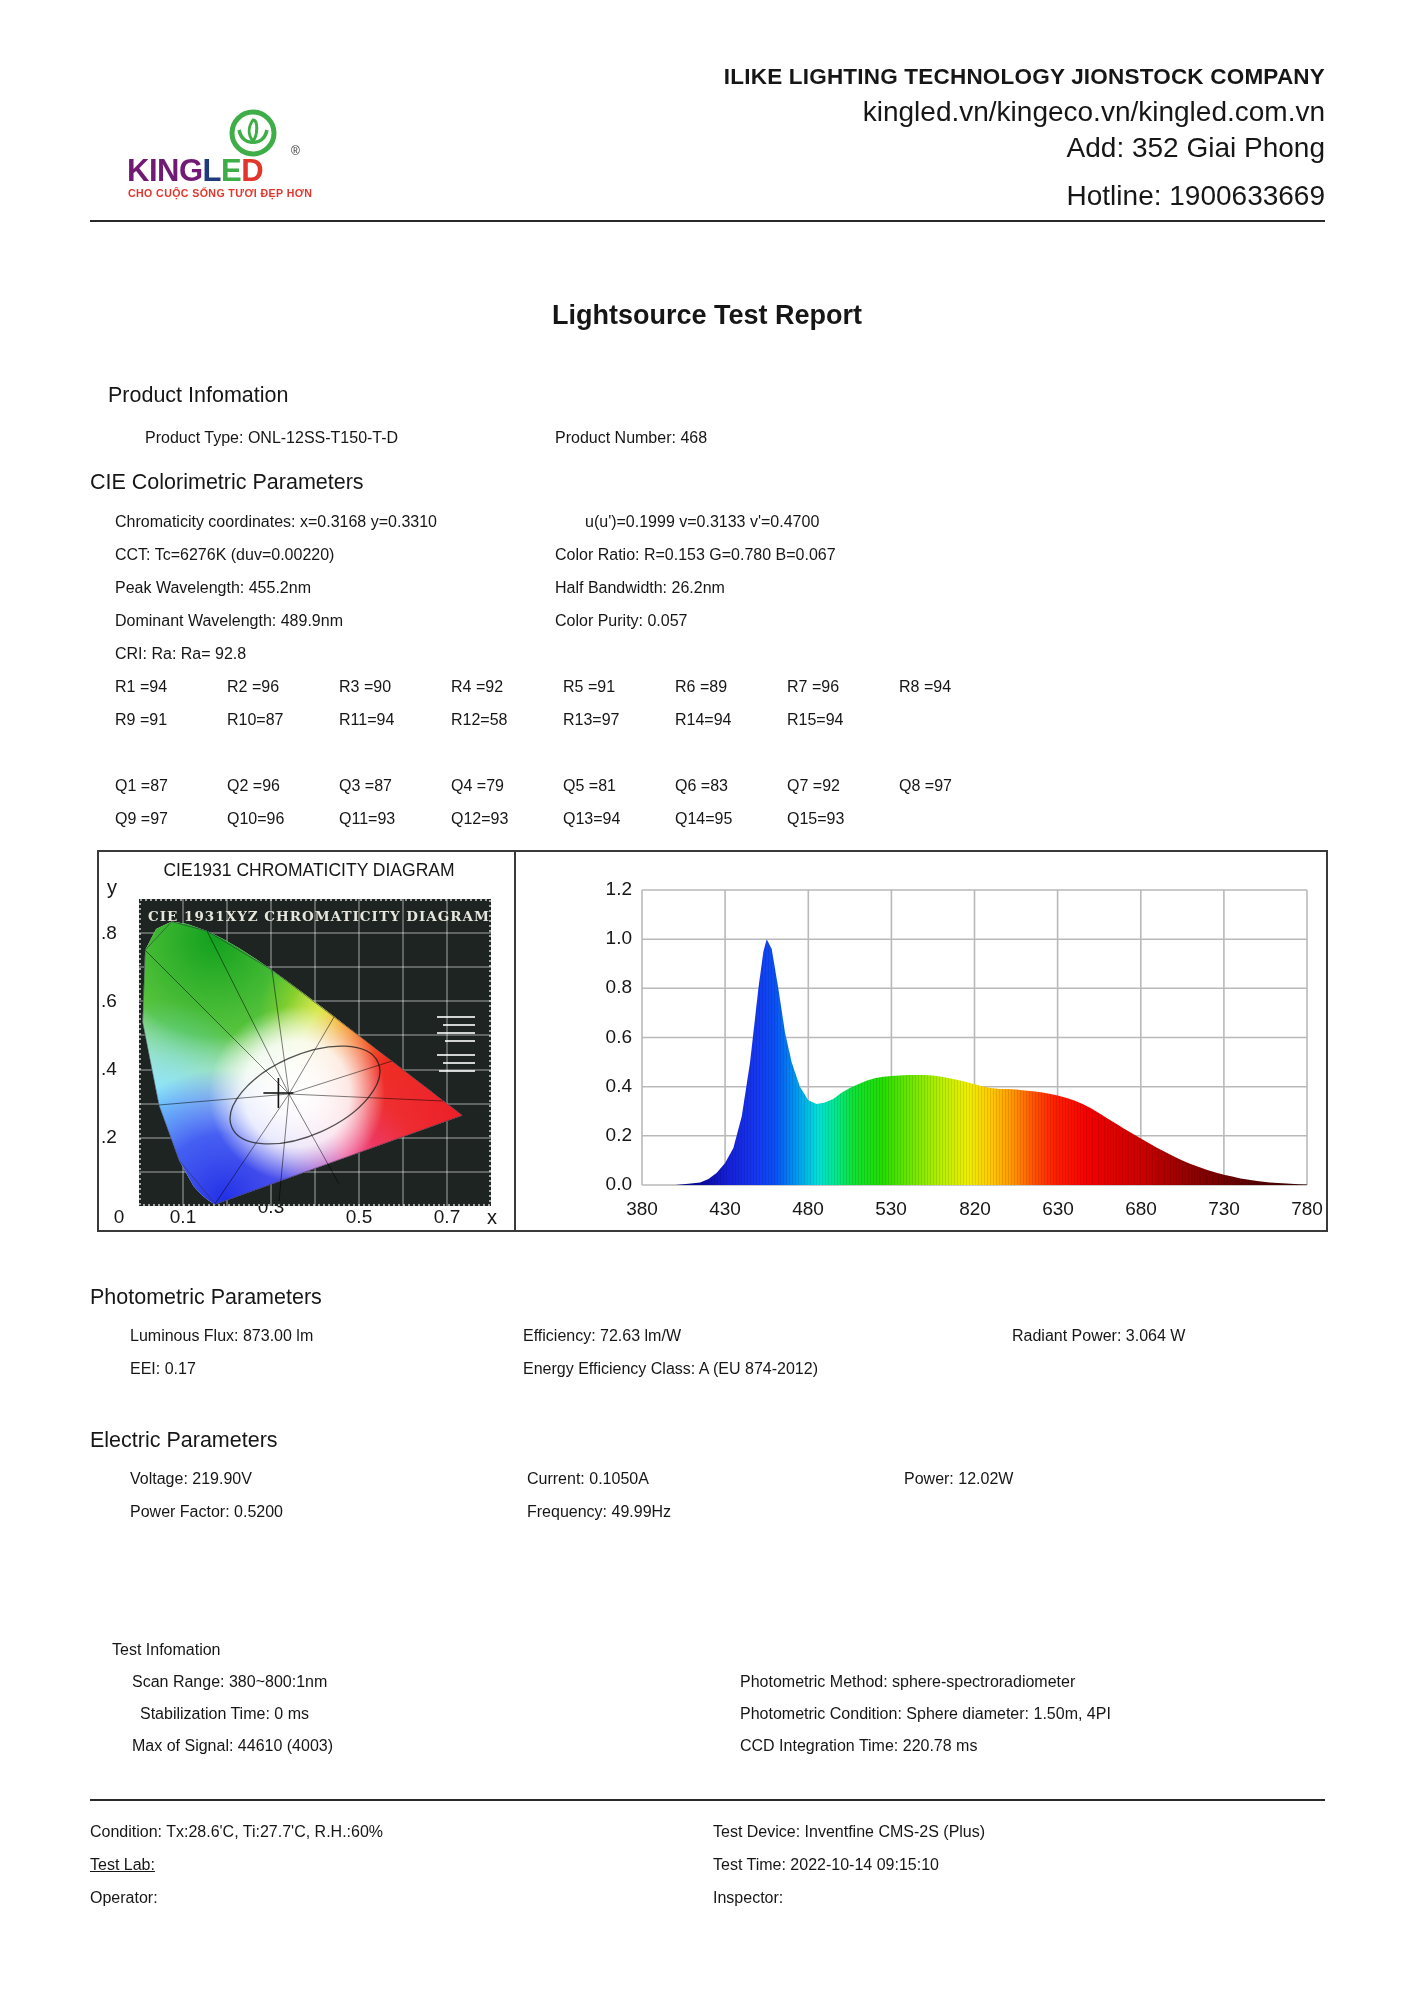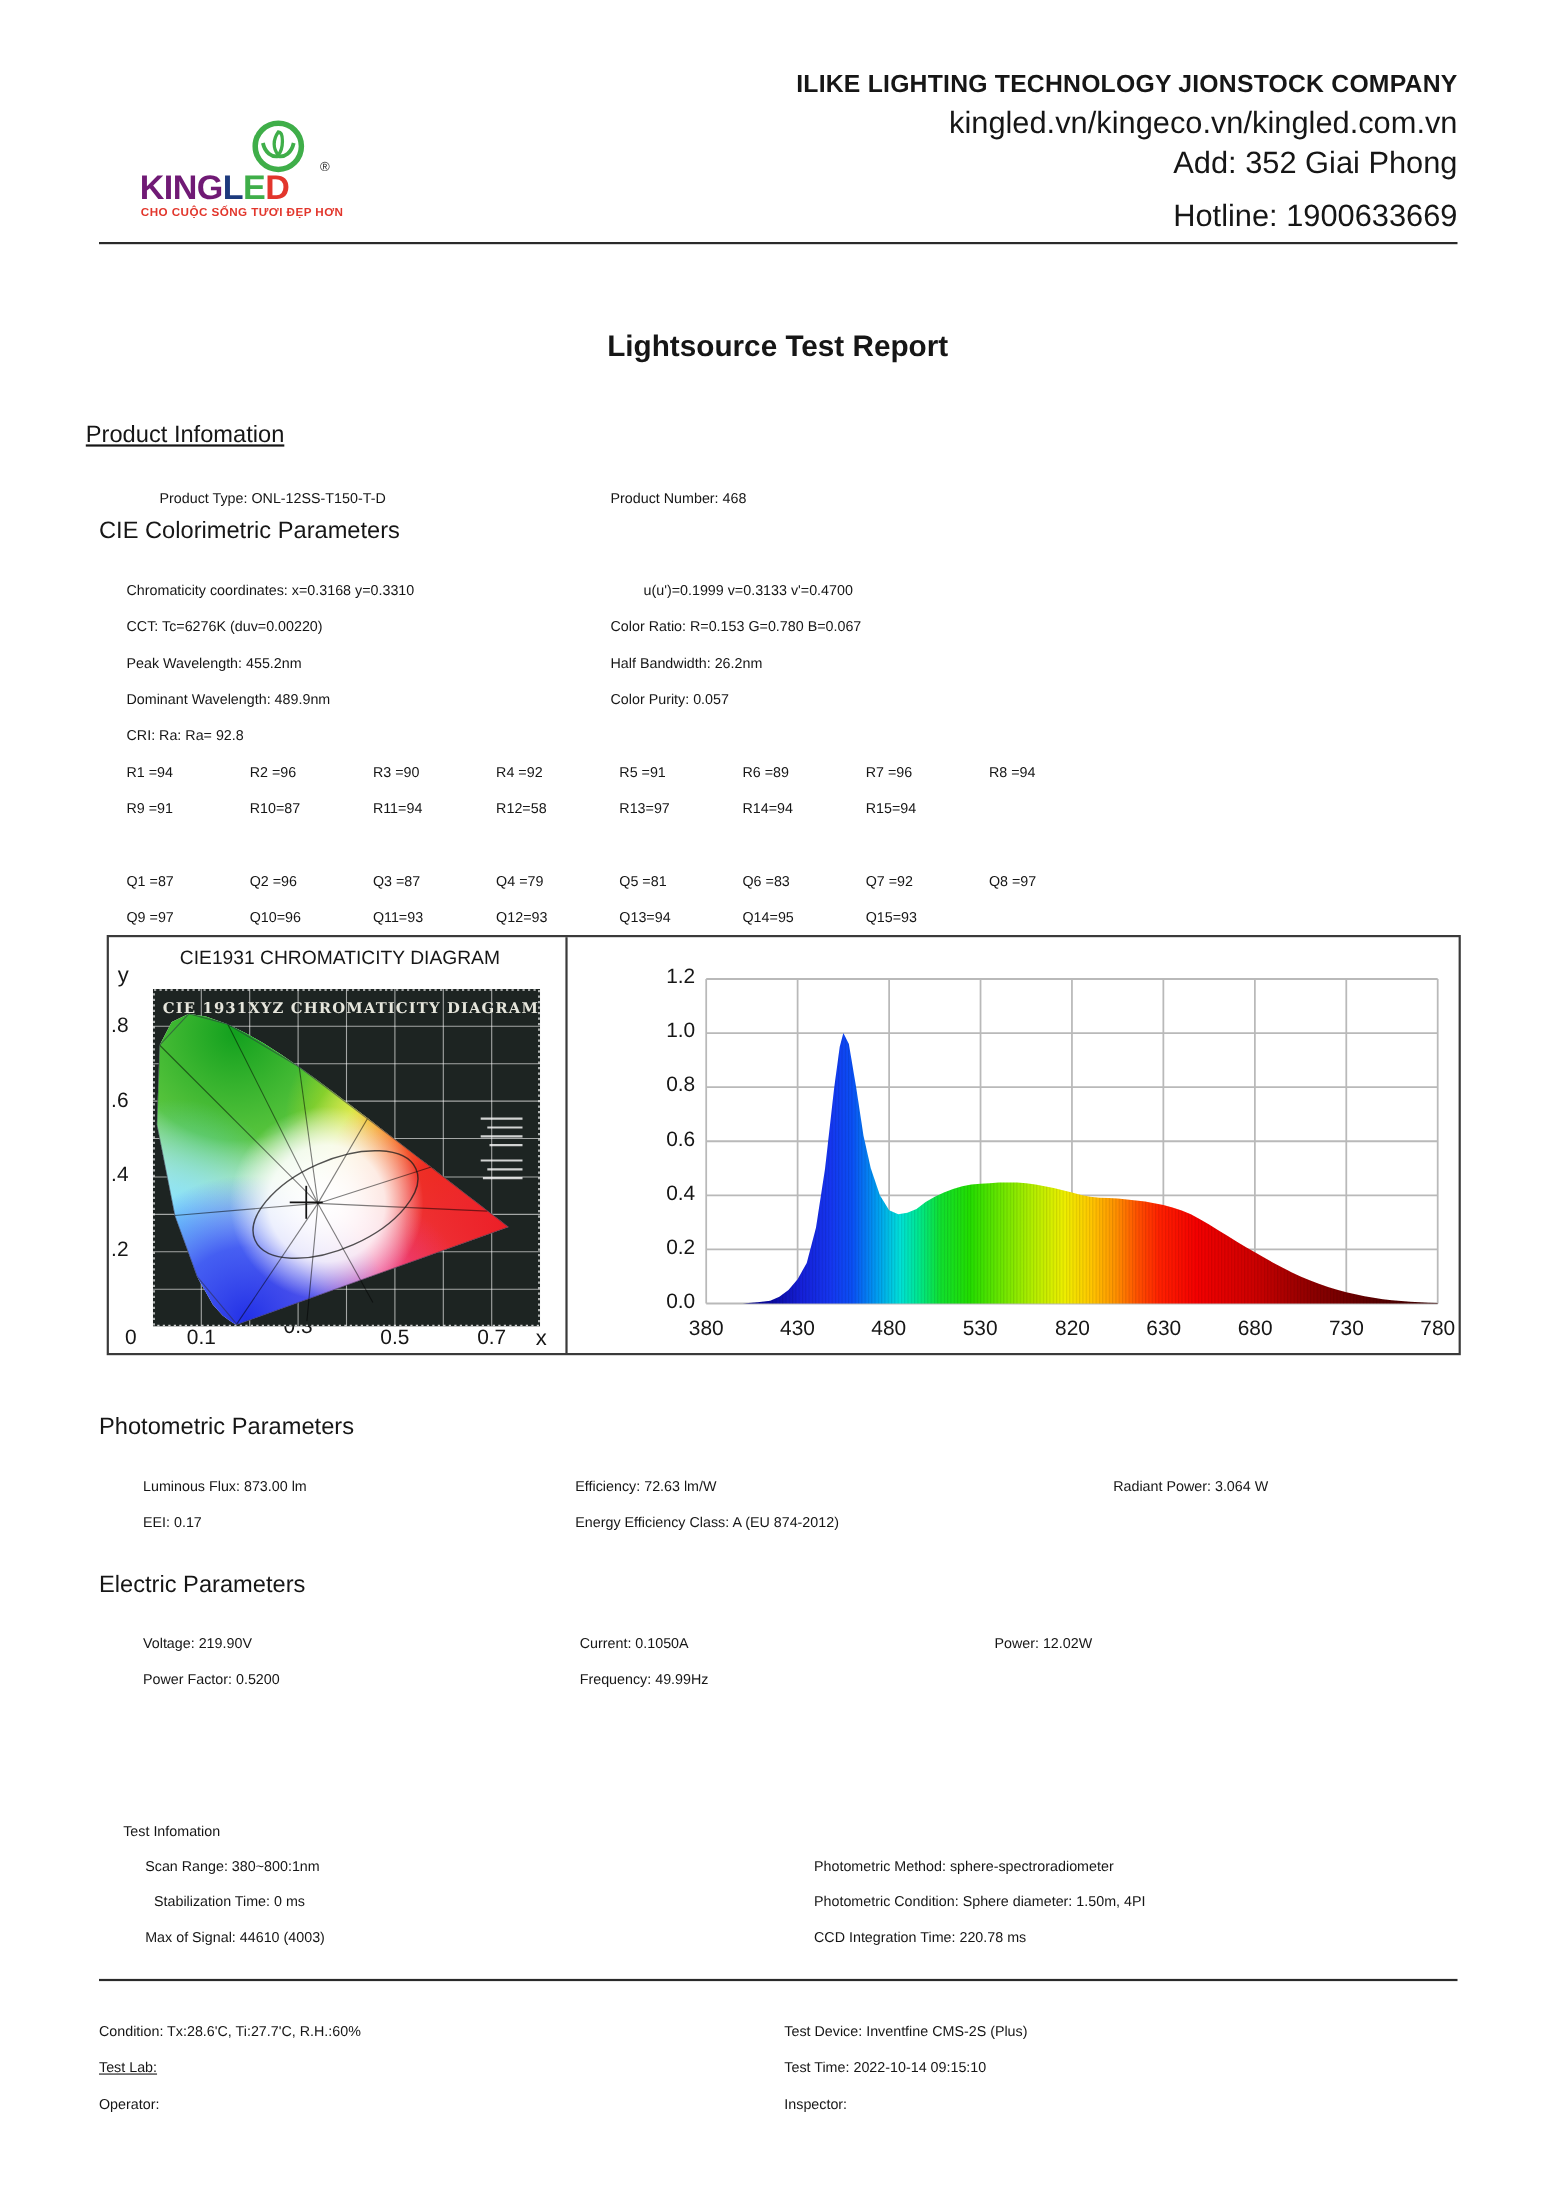--- a/index.html
+++ b/index.html
@@ -1,19 +1,19 @@
 <!DOCTYPE html>
 <html><head>
 <meta charset="utf-8">
 <style>
   html,body{margin:0;padding:0;background:#888;}
   .page{position:relative;width:1414px;height:2000px;background:#ffffff;color:#161616;
         font-family:"Liberation Sans","DejaVu Sans",sans-serif;margin:0 auto;overflow:hidden;}
   .abs{position:absolute;white-space:nowrap;}
-  .t{font-size:13px;line-height:1.2;margin-top:17px;}
+  .t{font-size:16px;line-height:1.2;}
   .h2{font-size:21.5px;line-height:1.2;}
   .rule{position:absolute;background:#2a2a2a;height:2px;}
   .hdr-right{position:absolute;right:89px;text-align:right;}
   .company{font-size:22.5px;font-weight:bold;letter-spacing:0.2px;}
   .hline{font-size:28px;}
   .brand{font-weight:800;font-size:31px;letter-spacing:-0.5px;line-height:1;}
   .tagline{font-size:10.6px;font-weight:bold;letter-spacing:0.4px;}
   .title{position:absolute;left:0;width:100%;text-align:center;font-size:27px;font-weight:bold;}
   .chartbox{position:absolute;left:97px;top:850px;width:1231px;height:382px;border:2px solid #3a3a3a;box-sizing:border-box;}
   .cellL{position:absolute;left:0;top:0;width:415px;height:378px;}
@@ -45,21 +45,21 @@
     <div class="company">ILIKE LIGHTING TECHNOLOGY JIONSTOCK COMPANY</div>
     <div class="hline" style="margin-top:6px;">kingled.vn/kingeco.vn/kingled.com.vn</div>
     <div class="hline" style="margin-top:4px;">Add: 352 Giai Phong</div>
     <div class="hline" style="margin-top:16px;">Hotline: 1900633669</div>
   </div>
 
   <div class="rule" style="left:90px;top:220px;width:1235px;"></div>
 
   <div class="title" style="top:300px;">Lightsource Test Report</div>
 
-  <div class="abs h2" style="left:78px;top:383px;text-decoration:underline;">Product Infomation</div>
+  <div class="abs h2" style="left:108px;top:383px;">Product Infomation</div>
   <div class="abs t" style="left:145px;top:428px;">Product Type: ONL-12SS-T150-T-D</div>
   <div class="abs t" style="left:555px;top:428px;">Product Number: 468</div>
 
   <div class="abs h2" style="left:90px;top:470px;">CIE Colorimetric Parameters</div>
   <div class="abs t" style="left:115px;top:512px;"><span style="display:inline-block;width:470px;">Chromaticity coordinates: x=0.3168 y=0.3310</span><span>u(u')=0.1999 v=0.3133 v'=0.4700</span></div>
   <div class="abs t" style="left:115px;top:545px;">CCT: Tc=6276K (duv=0.00220)</div>
   <div class="abs t" style="left:555px;top:545px;">Color Ratio: R=0.153  G=0.780  B=0.067</div>
   <div class="abs t" style="left:115px;top:578px;">Peak Wavelength: 455.2nm</div>
   <div class="abs t" style="left:555px;top:578px;">Half Bandwidth: 26.2nm</div>
   <div class="abs t" style="left:115px;top:611px;">Dominant Wavelength: 489.9nm</div>

